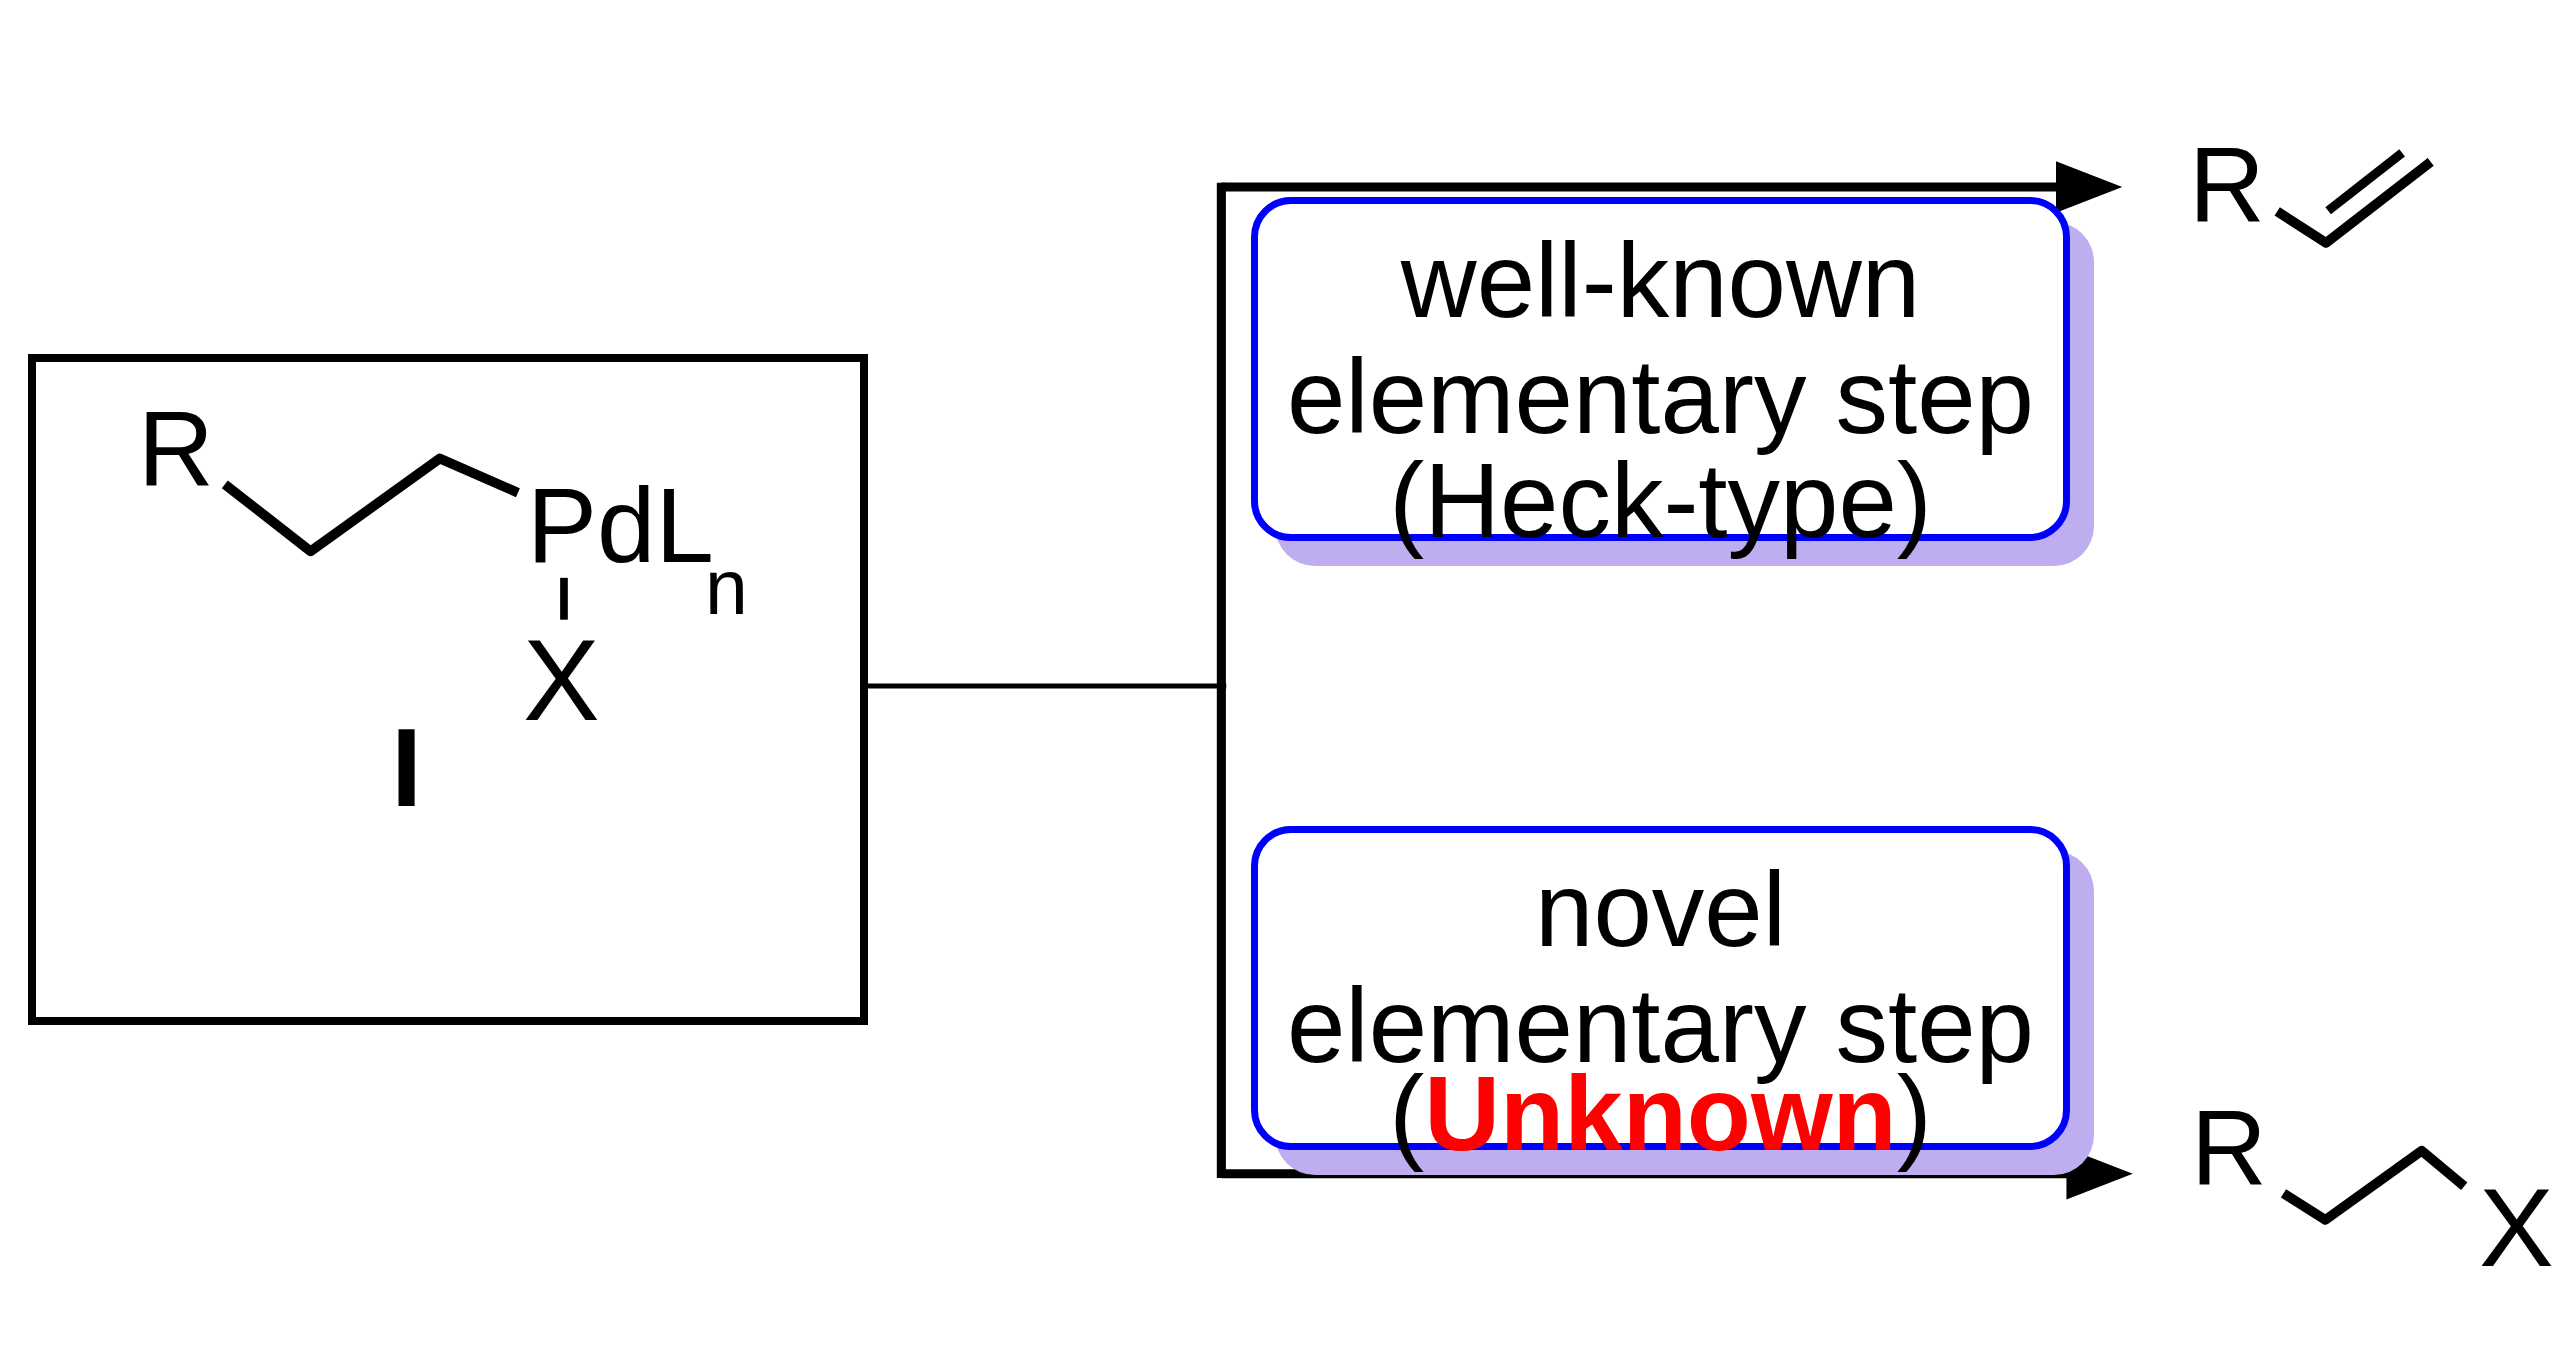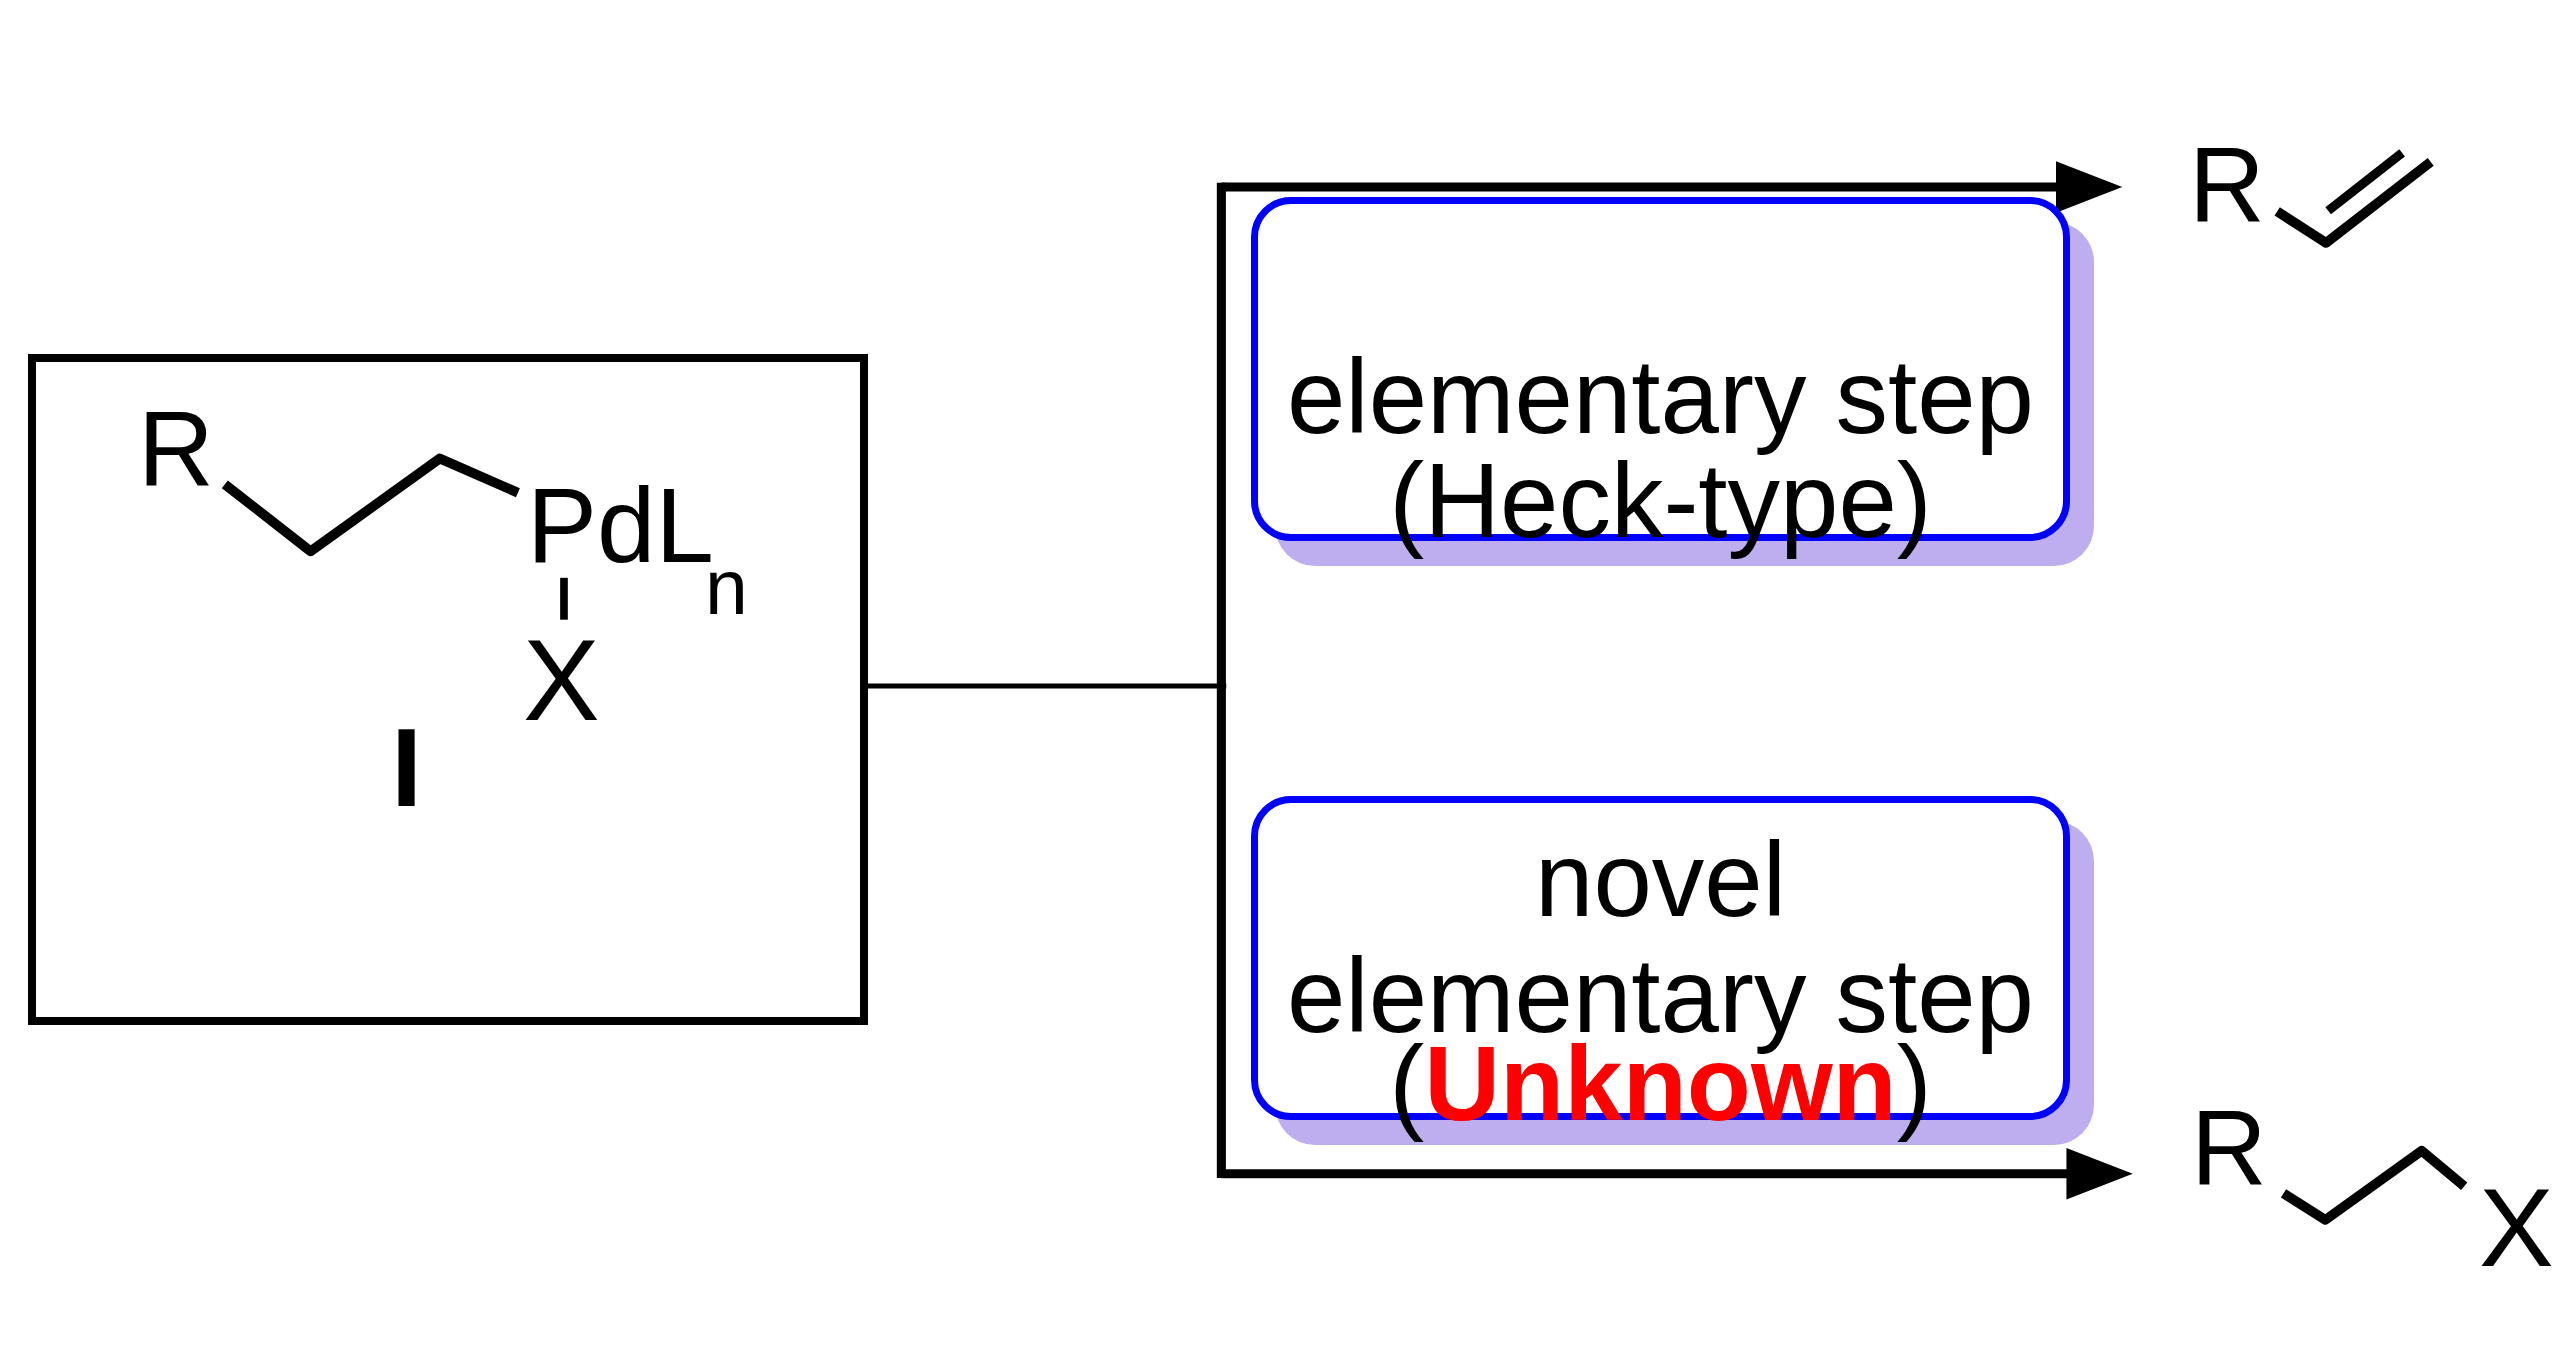--- a/index.html
+++ b/index.html
@@ -41,21 +41,21 @@
   .step-box{
     position:absolute;left:1251px;width:819px;
     border:7.7px solid var(--outline-blue);
     border-radius:40px;
     background:#ffffff;
     box-shadow:24px 25px 0 0 var(--shadow-lavender);
     box-sizing:border-box;
     text-align:center;
   }
   .step-box.top{top:197px;height:344px;}
-  .step-box.bottom{top:796px;height:324px;}
+  .step-box.bottom{top:826px;height:324px;}
   .step-line{position:absolute;left:0;width:100%;font-size:105px;line-height:105px;text-align:center;}
   .step-line.l1{top:24.4px;}
   .step-line.l2{top:140px;}
   .step-box.top .step-line.l3{top:244px;}
   .step-box.bottom .step-line.l3{top:228px;}
   .unknown-word{color:var(--highlight-red);font-weight:bold;text-align:center;}
 
   .prod-letter{font-size:105px;}
   .prod-x{font-size:112px;}
 </style>
@@ -88,20 +88,21 @@
 
 
   <div class="reactant-box"></div>
   <div class="abs atom" style="left:138px;top:396px;">R</div>
   <div class="abs atom" style="left:527px;top:473px;">PdL</div>
   <div class="abs atom-sub" style="left:705px;top:549px;">n</div>
   <div class="abs atom" style="left:523px;top:623px;font-size:115px;">X</div>
   <div class="abs compound-num" style="left:391px;top:712px;">I</div>
 
   <div class="step-box top">
+    <div class="step-line l1">well-known</div>
     <div class="step-line l2">elementary step</div>
     <div class="step-line l3"><span>(</span><span>Heck-type</span><span>)</span></div>
   </div>
 
   <div class="step-box bottom">
     <div class="step-line l1">novel</div>
     <div class="step-line l2">elementary step</div>
     <div class="step-line l3"><span>(</span><span class="unknown-word">Unknown</span><span>)</span></div>
   </div>
 

